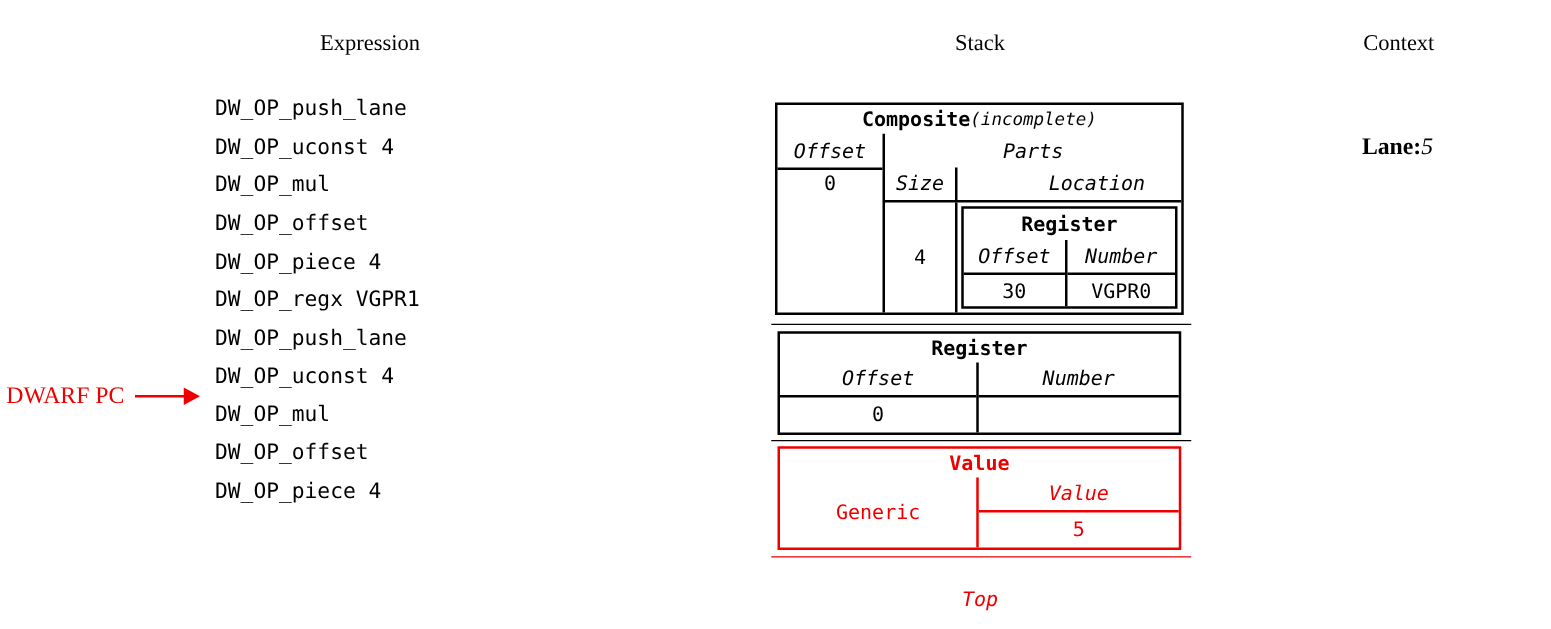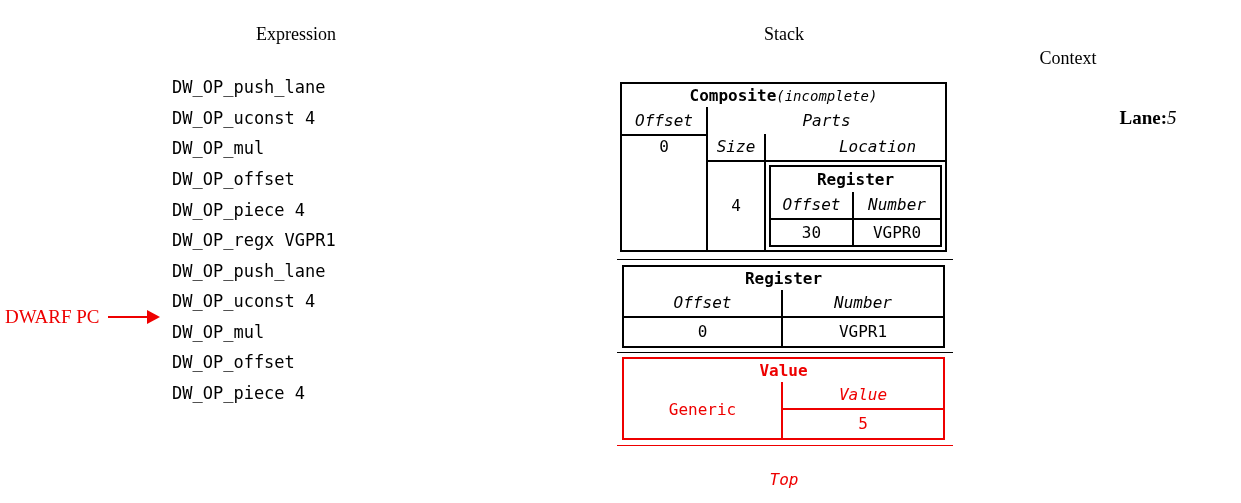--- a/index.html
+++ b/index.html
@@ -3,21 +3,21 @@
 <meta charset="utf-8">
 <style>
   :root { --red:#ee0000; --ink:#000000; }
   * { box-sizing: border-box; }
   body { margin:0; background:#ffffff; }
   .canvas { position:relative; width:1241px; height:503px; background:#fff;
             font-family:"DejaVu Sans Mono", monospace; color:var(--ink); overflow:hidden; }
 
   .col-title { position:absolute; top:24px; transform:translateX(-50%);
                font-family:"Liberation Serif", serif; font-weight:normal; font-size:18px; white-space:nowrap; }
-  .t-expr { left:296px; } .t-stack { left:784px; } .t-ctx { left:1068px;margin-top:24px; }
+  .t-expr { left:296px; } .t-stack { left:784px; } .t-ctx { left:1119px; }
 
   .expr-list { position:absolute; left:172px; top:72px; font-size:17px; }
   .expr-list > div { height:30.58px; display:flex; align-items:center; white-space:pre; }
 
   .pc-label { position:absolute; left:5px; top:306px; color:var(--red);
               font-family:"Liberation Serif", serif; font-size:19px; white-space:nowrap; }
   .pc-line  { position:absolute; left:108px; top:316px; width:40px; height:2px; background:var(--red); }
   .pc-head  { position:absolute; left:147px; top:310px; width:0; height:0;
               border-left:13px solid var(--red); border-top:7px solid transparent; border-bottom:7px solid transparent; }
 
@@ -62,21 +62,21 @@
   .val .hdr { border-bottom-color:var(--red); }
 
   .sep { position:absolute; left:617px; width:336px; height:1px; background:var(--ink); }
   .sep1 { top:259px; } .sep2 { top:352px; } .sep3 { top:445px; background:var(--red); }
 
   .top-label { position:absolute; left:784px; top:447px; transform:translateX(-50%);
                color:var(--red); font-style:italic; font-size:16px;margin-top:23px; }
 
   .ctx-line { position:absolute; transform:translateX(-50%); font-family:"Liberation Serif", serif;
               font-size:19px; white-space:nowrap; }
-  .ctx-1 { left:1120px; top:79px; } .ctx-2 { left:1148px; top:107px; }
+  .ctx-1 { left:1120px; top:79px; } .ctx-2 { left:1118px; top:107px; }
 </style>
 </head>
 <body>
 
 <div class="canvas">
 
   <div class="col-title t-expr">Expression</div>
   <div class="col-title t-stack">Stack</div>
   <div class="col-title t-ctx">Context</div>
 
@@ -141,21 +141,20 @@
 
   <div class="tbl reg">
     <div class="cell bold tbl2-title">Register</div>
     <div class="tbl2-body">
       <div class="colL">
         <div class="cell ital hdr">Offset</div>
         <div class="cell vcell">0</div>
       </div>
       <div class="colR">
         <div class="cell ital hdr">Number</div>
-        <div class="cell vcell">VGPR1</div>
       </div>
     </div>
   </div>
 
   <div class="sep sep2"></div>
 
   <div class="tbl val">
     <div class="cell bold tbl2-title">Value</div>
     <div class="tbl2-body">
       <div class="colL">

